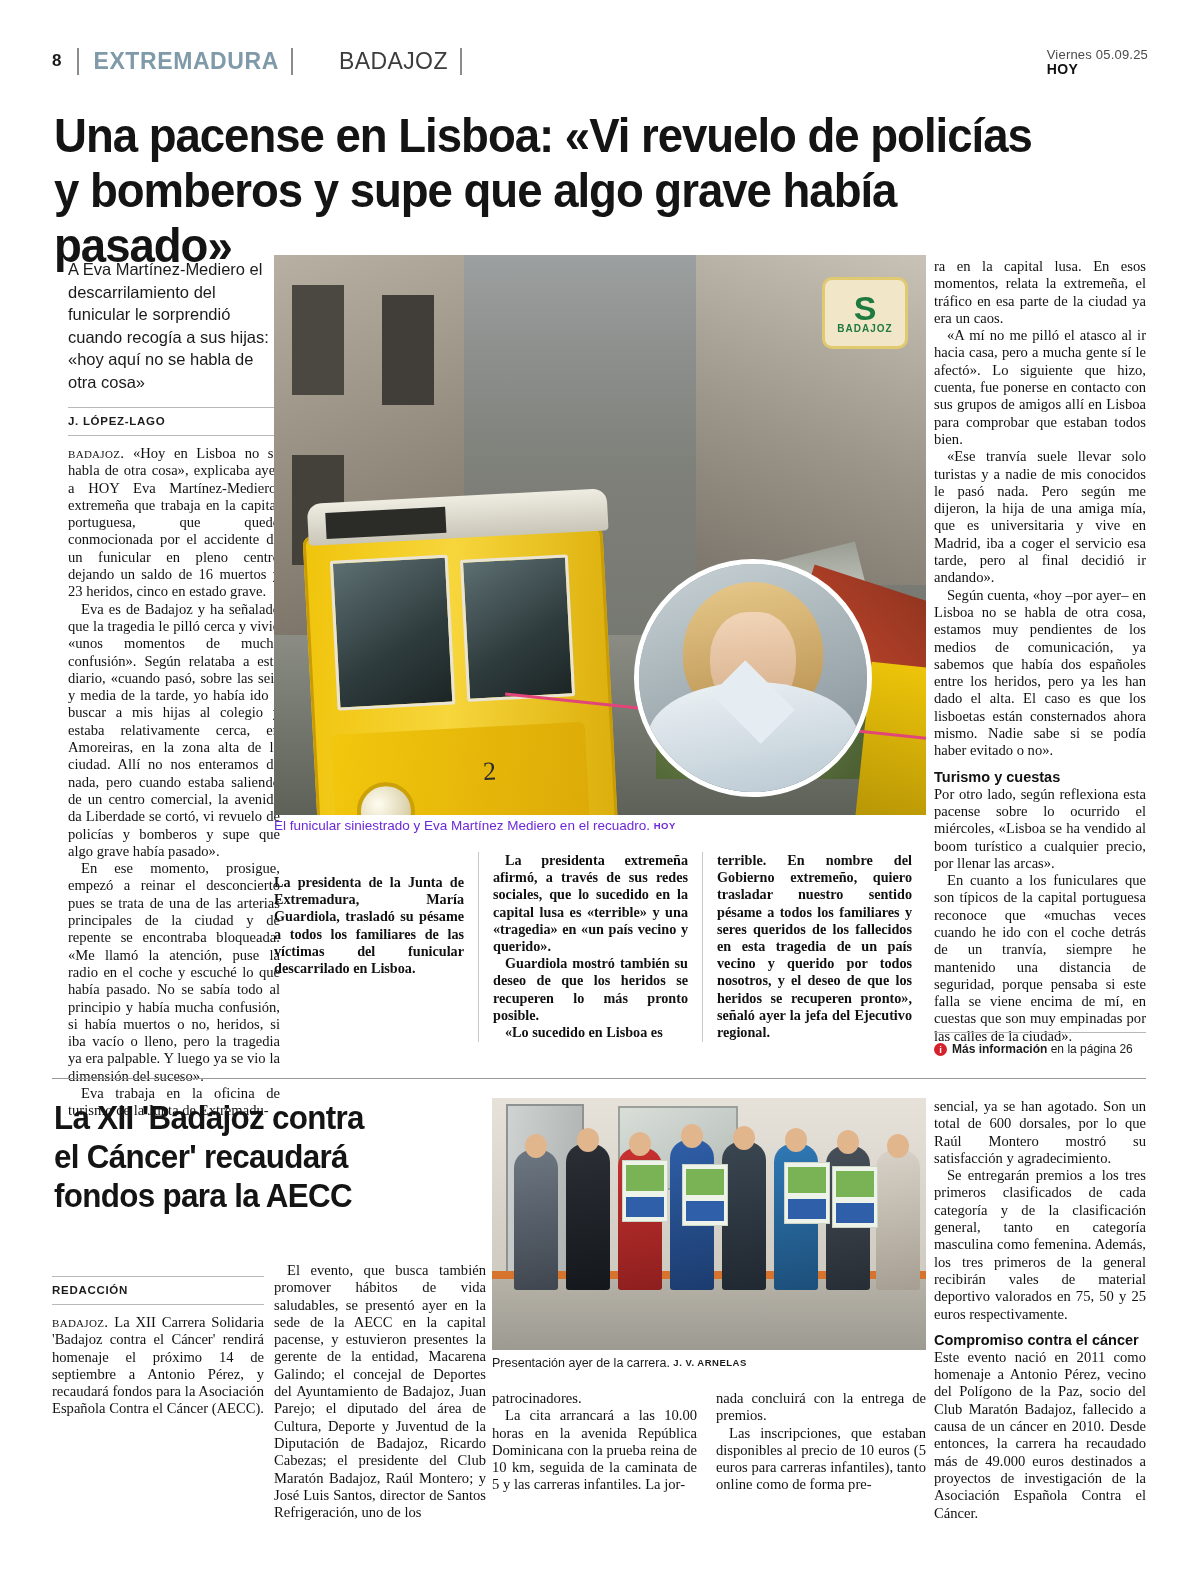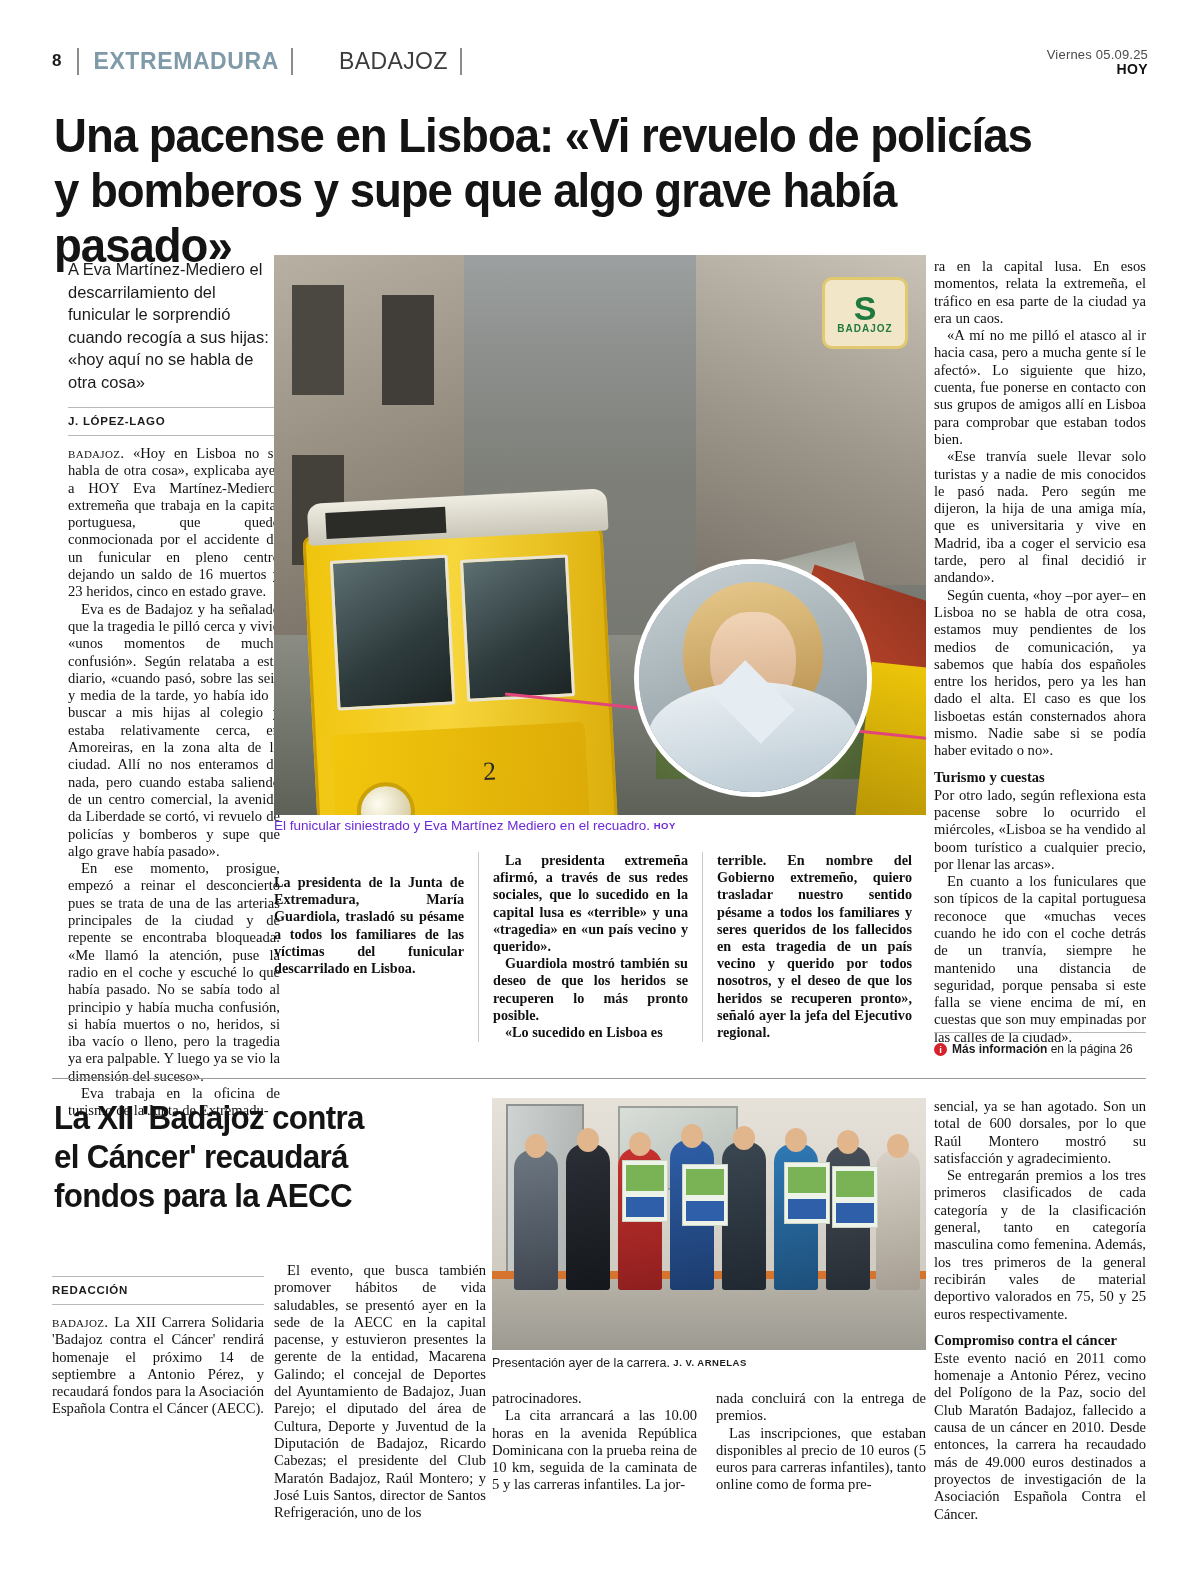--- a/index.html
+++ b/index.html
@@ -34,21 +34,21 @@
     color: #7f9aa8; line-height: 26px;
   }
   .mh-sep { width: 2px; height: 27px; background: #8c8c8c; margin: 0 12px; }
   .mh-sub {
     font-size: 23px; color: #3c3c3c; letter-spacing: 0.4px; line-height: 26px;
     font-weight: 300;
     margin-left: 34px;
   }
   .mh-sep2 { width: 2px; height: 27px; background: #8c8c8c; margin-left: 12px; }
   .mh-right {
-    margin-left: auto; text-align: right; line-height: 1.1;
+    margin-left: auto; line-height: 1.1;
   }
   .mh-date { font-size: 13px; color: #4a4a4a; letter-spacing: 0.2px; }
   .mh-logo { font-size: 14px; font-weight: bold; color: #111; letter-spacing: 0.4px; }
 
   
   .hl1 {
     position: absolute; left: 54px; top: 108px; width: 1092px;
     font-family: "Liberation Sans Narrow", "Liberation Sans", sans-serif;
     font-weight: bold;
     font-size: 49px;
@@ -101,21 +101,21 @@
   .credit {
     font-size: 9.5px; font-weight: bold; letter-spacing: 0.5px;
     vertical-align: 1px;
   }
 
   .a1-right {
     position: absolute; left: 934px; top: 258px; width: 212px;
   }
   .subhead {
     font-size: 14.5px; font-weight: bold; color: #111;
-    margin: 9px 7px 1px 0; font-family: Liberation Serif, serif;
+    margin: 9px 7px 1px 0; font-family: Liberation Sans, sans-serif;
   }
   .moreinfo {
     position: absolute; left: 934px; top: 1032px; width: 212px;
     border-top: 1px solid #b8b8b8; padding-top: 9px;
     font-size: 12px; color: #1b1b1b;
     display: flex; align-items: center; gap: 5px;
   }
   .info-dot {
     width: 13px; height: 13px; border-radius: 50%;
     background: #d4212a; color: #fff; font-size: 9.5px; font-weight: bold;

